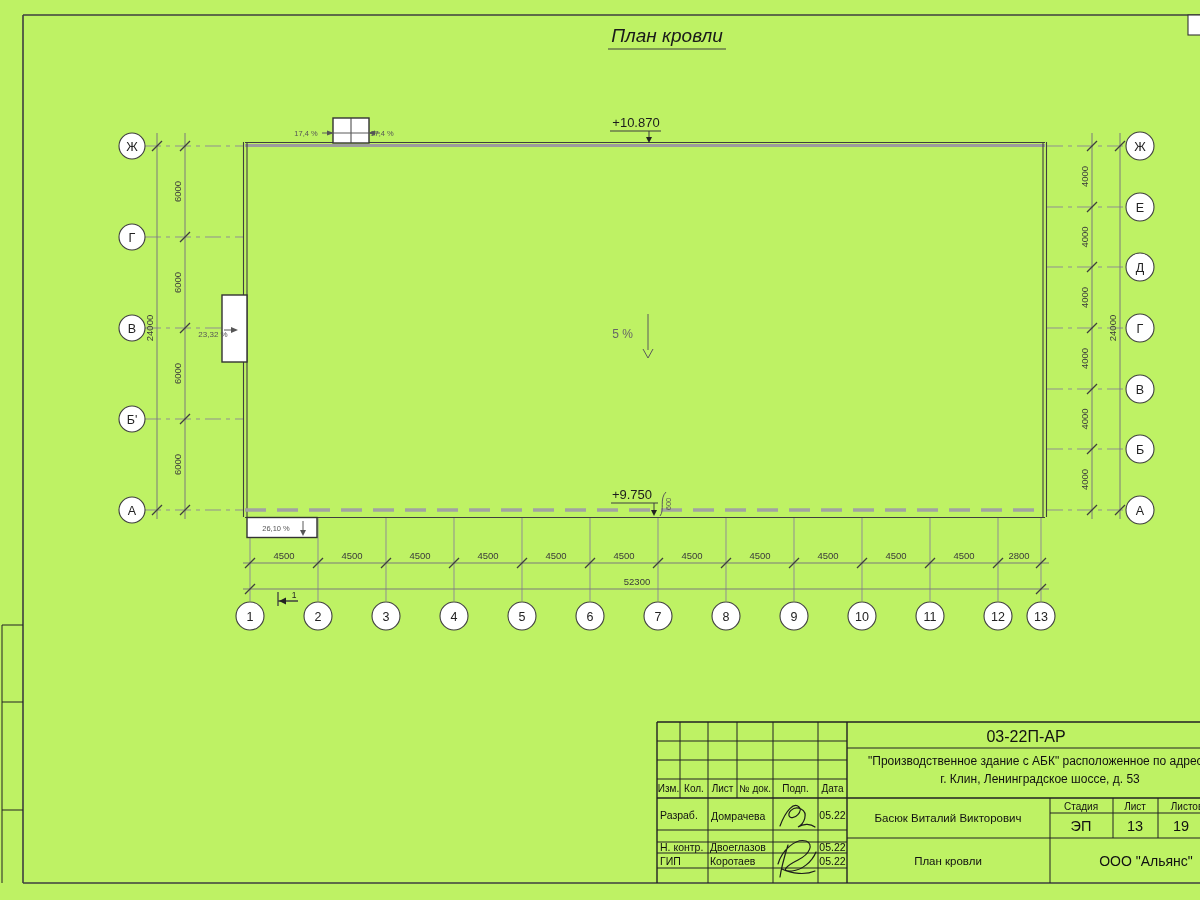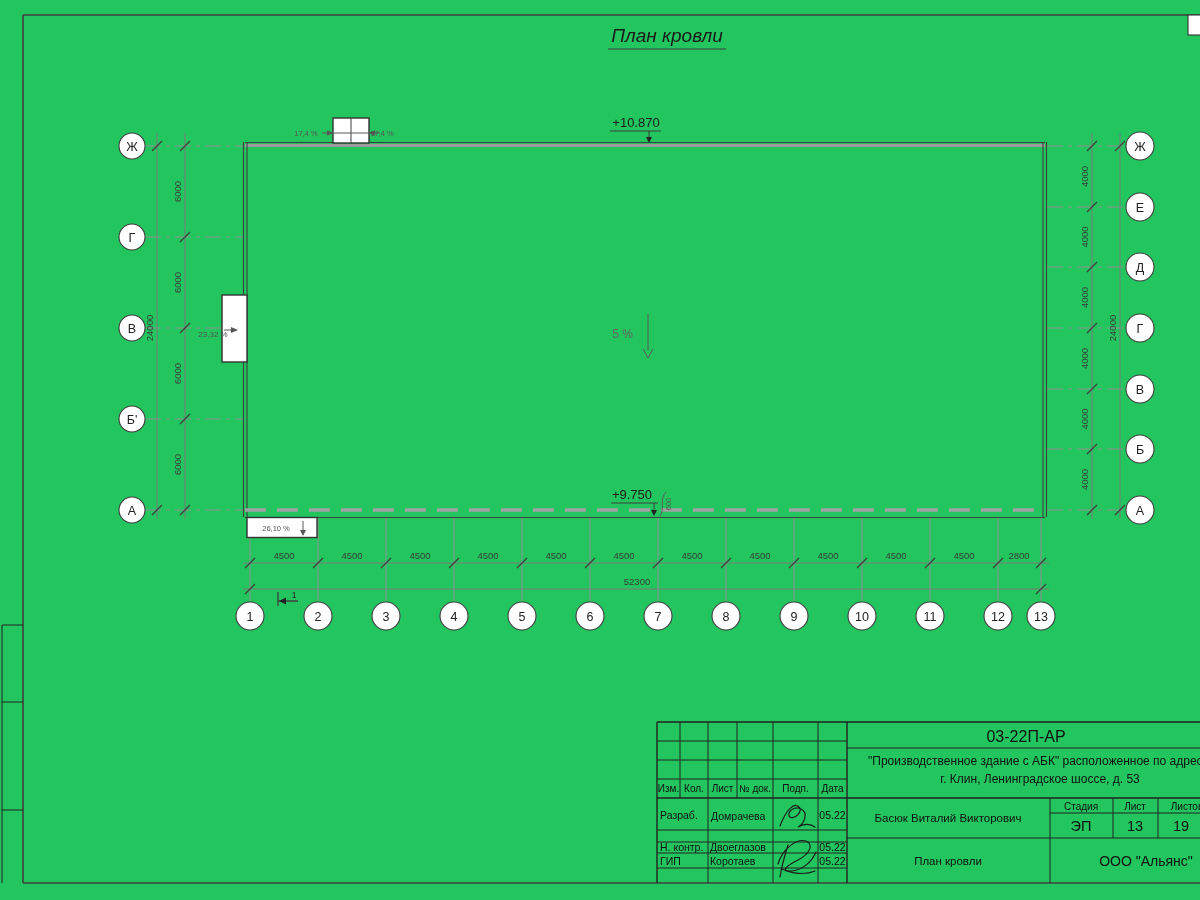--- a/index.html
+++ b/index.html
@@ -1,16 +1,16 @@
 <!DOCTYPE html>
 <html><head>
 <meta charset="utf-8">
 <style>
   html,body{margin:0;padding:0;background:#fff;}
-  #sheet{position:relative;width:1200px;height:900px;background:#22c55e;overflow:hidden;
+  #sheet{position:relative;width:1200px;height:900px;background:#bef264;overflow:hidden;
          font-family:"Liberation Sans",sans-serif;}
   svg text{font-family:"Liberation Sans",sans-serif;fill:#2e2e2e;}
   .ln-frame{stroke:#3f3f3f;stroke-width:1.6;fill:none;}
   .ln-dark{stroke:#3f3f3f;stroke-width:1;fill:none;}
   .ln-dbl{stroke:#3f3f3f;stroke-width:1.1;fill:none;}
   .ln-gray-thick{stroke:#9c9c9c;stroke-width:3;fill:none;}
   .ln-dash-gray{stroke:#a2a2a2;stroke-width:3.5;fill:none;stroke-dasharray:21 11;}
   .ln-axis{stroke:#8f8f8f;stroke-width:1;fill:none;stroke-dasharray:16 5 4 5;}
   .ln-dim{stroke:#7a7a7a;stroke-width:1;fill:none;}
   .ln-tick{stroke:#3f3f3f;stroke-width:1.3;fill:none;}

